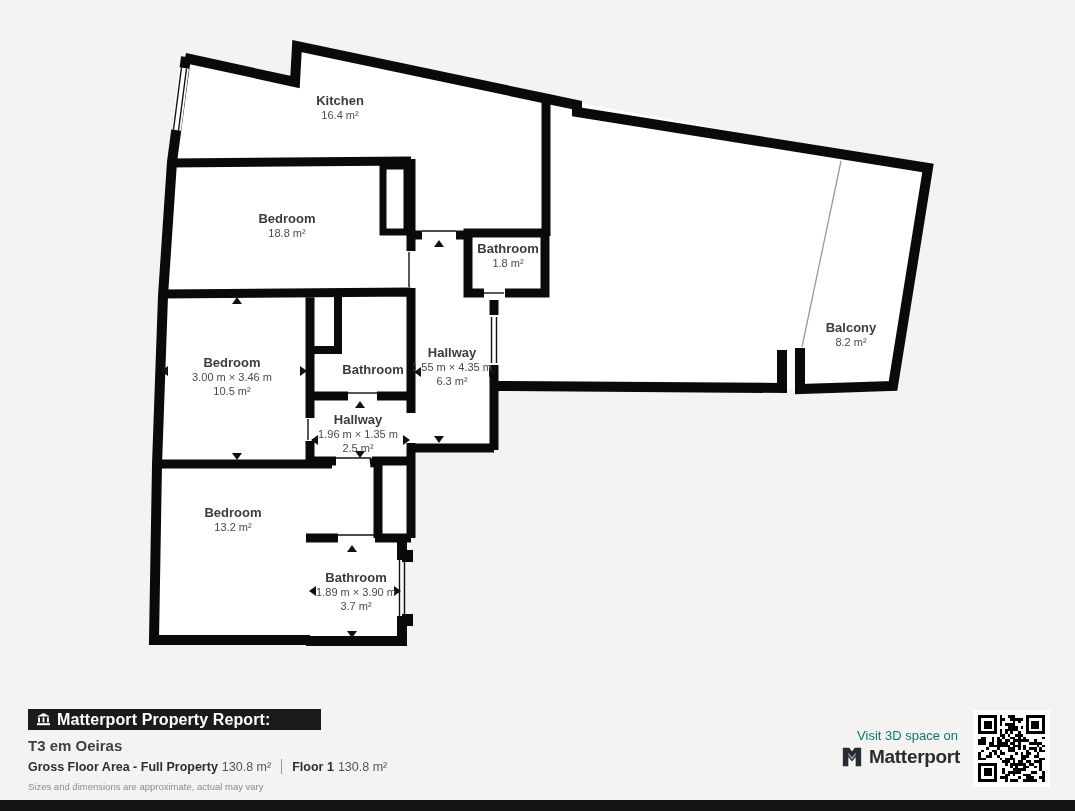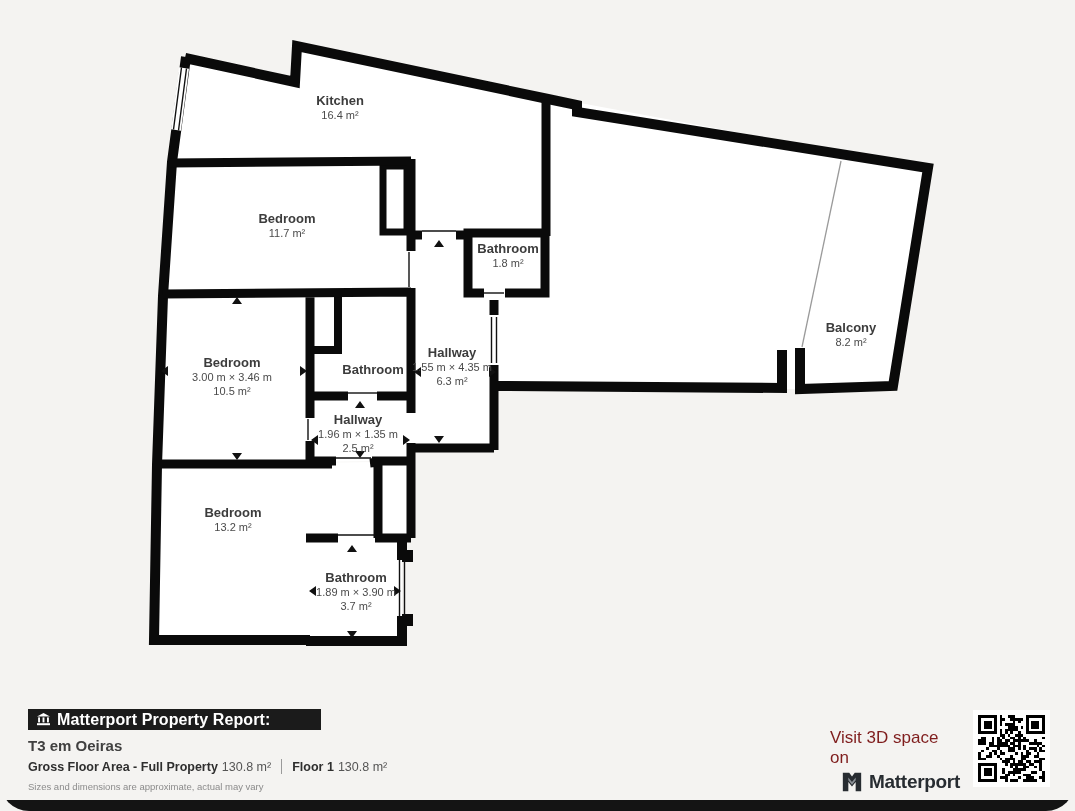--- a/index.html
+++ b/index.html
@@ -1,33 +1,33 @@
 <!DOCTYPE html>
 <html><head>
 <meta charset="utf-8">
 <style>
   html,body{margin:0;padding:0;background:#f4f3f1;}
   #page{position:relative;width:1075px;height:811px;background:#f4f3f1;overflow:hidden;
-        font-family:"Liberation Sans",sans-serif;border-radius:29px;}
+        font-family:"Liberation Sans",sans-serif;}
   #plan-svg{position:absolute;left:0;top:0;}
   .room-label{position:absolute;transform:translateX(-50%);text-align:center;white-space:nowrap;}
   .rn{font-size:13px;font-weight:bold;color:#3c3c3c;line-height:15px;}
   .rd,.ra{font-size:11px;color:#4a4a4a;line-height:14px;}
   
   .banner{position:absolute;left:28px;top:709px;width:293px;height:21px;background:#1b1b1b;
           display:flex;align-items:center;padding-left:9px;box-sizing:border-box;}
   .banner-text{color:#fff;font-size:16px;font-weight:bold;margin-left:7px;letter-spacing:.1px;}
   .prop-title{position:absolute;left:28px;top:737px;font-size:15px;font-weight:bold;color:#404040;}
   .stats{position:absolute;left:28px;top:759px;font-size:12.5px;color:#2e2e2e;display:flex;align-items:center;}
   .stats b{font-weight:bold;}
   .stats .val{font-weight:normal;color:#555;margin-left:4px;}
   .vdiv{display:inline-block;width:1px;height:15px;background:#9a9a9a;margin:0 10px;}
   .disclaimer{position:absolute;left:28px;top:781px;font-size:9.5px;color:#8b8b8b;}
   .promo{position:absolute;left:830px;top:728px;width:130px;display:flex;flex-direction:column;align-items:flex-end;}
-  .visit{font-size:17px;color:#7f1d1d;margin-right:14px;}
+  .visit{font-size:13px;color:#0f766e;margin-right:2px;}
   .logo-row{display:flex;align-items:center;margin-top:3px;justify-content:space-between;}
   .logo-text{font-size:19px;font-weight:bold;color:#272c31;letter-spacing:-.3px;margin-left:6px;}
   .qr{position:absolute;left:973px;top:710px;width:77px;height:77px;background:#fff;}
   .bottom-bar{position:absolute;left:0;top:800px;width:1075px;height:11px;background:#141414;}
 </style>
 </head>
 <body>
 
 <div id="page">
 
@@ -102,21 +102,21 @@
       <path d="M489,367 v10 l7,-5 z M403,435 v10 l7,-5 z M394,586 v10 l7,-5 z M300,366 v10 l7,-5 z"></path>
     </g>
   </svg>
 
   <div class="room-label" style="left:340px;top:93px;">
     <div class="rn">Kitchen</div>
     <div class="ra">16.4 m²</div>
   </div>
   <div class="room-label" style="left:287px;top:211px;">
     <div class="rn">Bedroom</div>
-    <div class="ra">11.7 m²</div>
+    <div class="ra">18.8 m²</div>
   </div>
   <div class="room-label" style="left:508px;top:241px;">
     <div class="rn">Bathroom</div>
     <div class="ra">1.8 m²</div>
   </div>
   <div class="room-label" style="left:851px;top:320px;">
     <div class="rn">Balcony</div>
     <div class="ra">8.2 m²</div>
   </div>
   <div class="room-label" style="left:232px;top:355px;">

